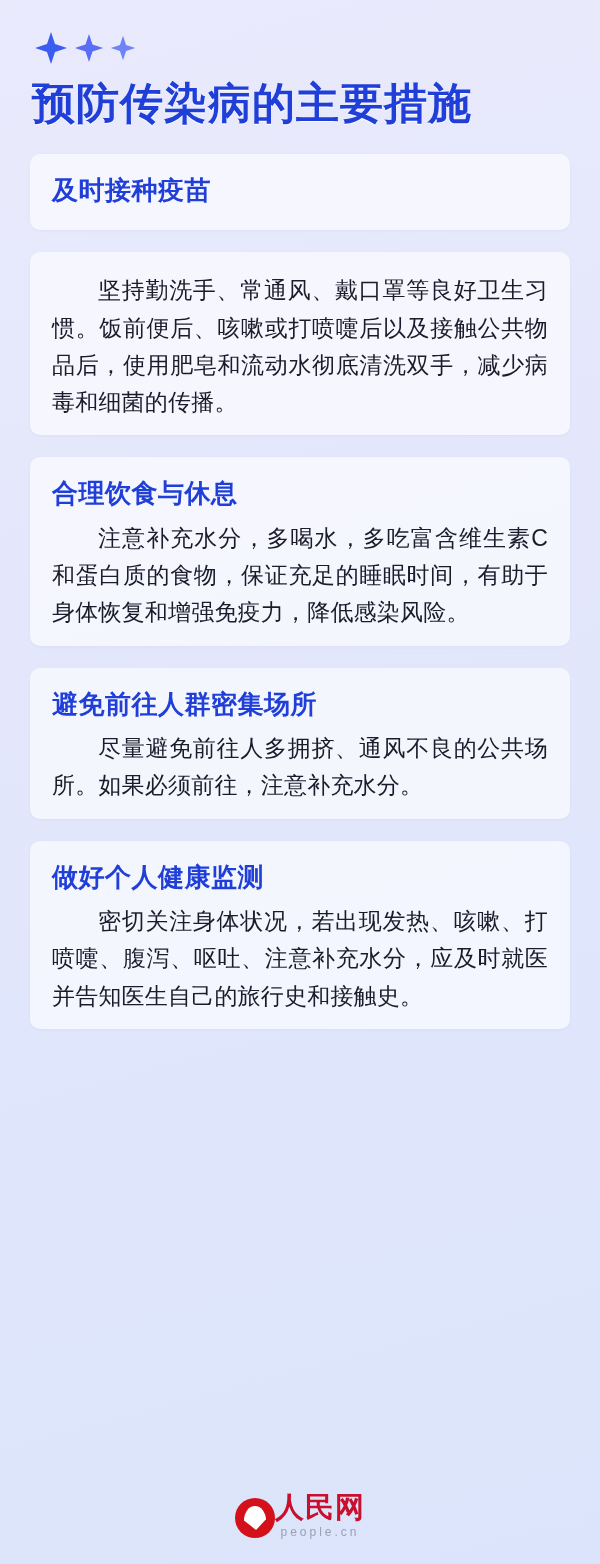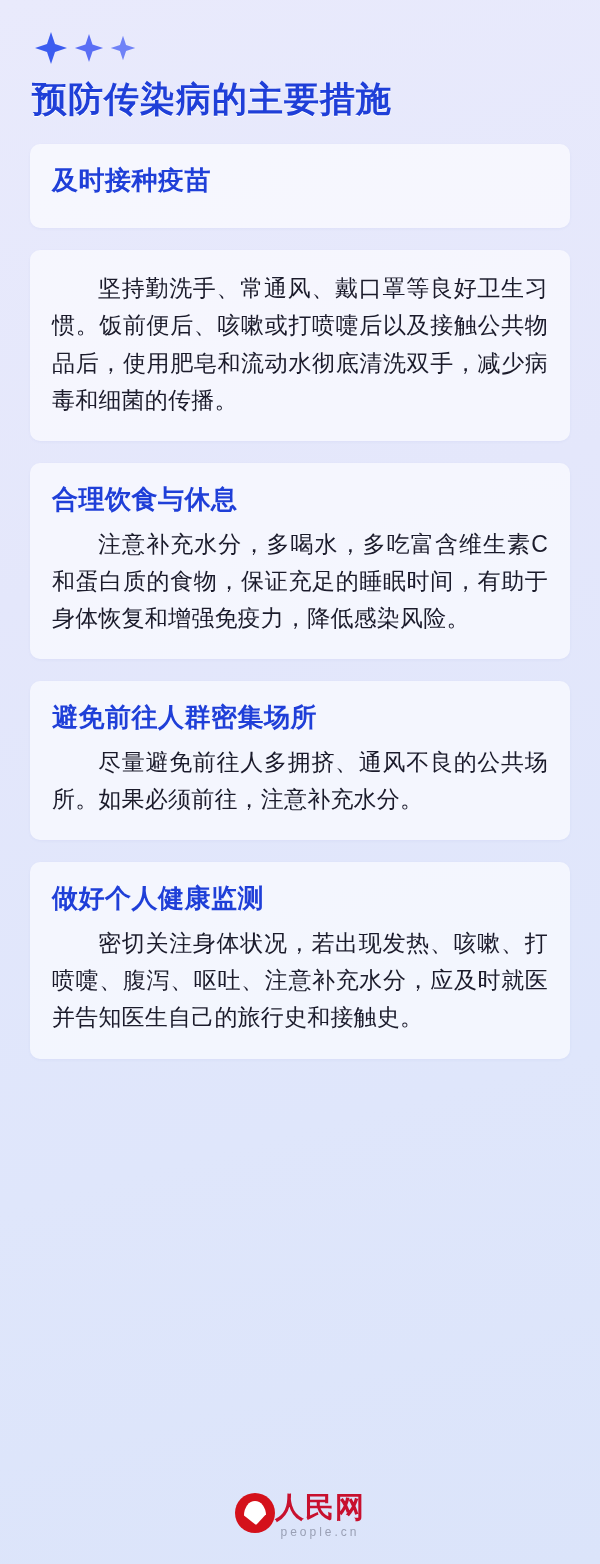--- a/index.html
+++ b/index.html
@@ -31,39 +31,39 @@
   }
   .spark {
     display: inline-block;
     position: relative;
   }
   .spark svg { display: block; }
 
   .title {
     margin: 6px 0 0 0;
     padding-left: 2px;
-    font-size: 35px;
+    font-size: 43px;
     font-weight: bold;
     color: #1f3fd8;
     letter-spacing: 1px;
     line-height: 1.3;
     font-family: "Liberation Sans", sans-serif;
     text-shadow: 0 1px 0 #ffffff;
   }
 
   .cards {
     margin-top: 22px;
     display: flex;
     flex-direction: column;
     gap: 22px;
   }
   .card {
     background: rgba(255,255,255,0.62);
     border-radius: 10px;
-    padding: 20px 22px 22px 22px;
+    padding: 20px 22px 14px 22px;
     box-sizing: border-box;
     box-shadow: 0 1px 3px rgba(90,100,180,0.06);
   }
   .card-title {
     font-size: 26px;
     font-weight: bold;
     color: #1f3fd8;
     line-height: 1.25;
     margin-bottom: 10px;
     letter-spacing: 0.5px;
@@ -76,21 +76,21 @@
     text-align: justify;
     letter-spacing: 0.2px;
   }
 
   .footer {
     position: absolute;
     left: 0;
     right: 0;
     bottom: 26px;
     display: flex;
-    align-items: flex-start;
+    align-items: flex-end;
     justify-content: center;
   }
   .logo-mark {
     width: 40px;
     height: 40px;
     border-radius: 50%;
     background: #d4111b;
     position: relative;
     flex: none;
   }

